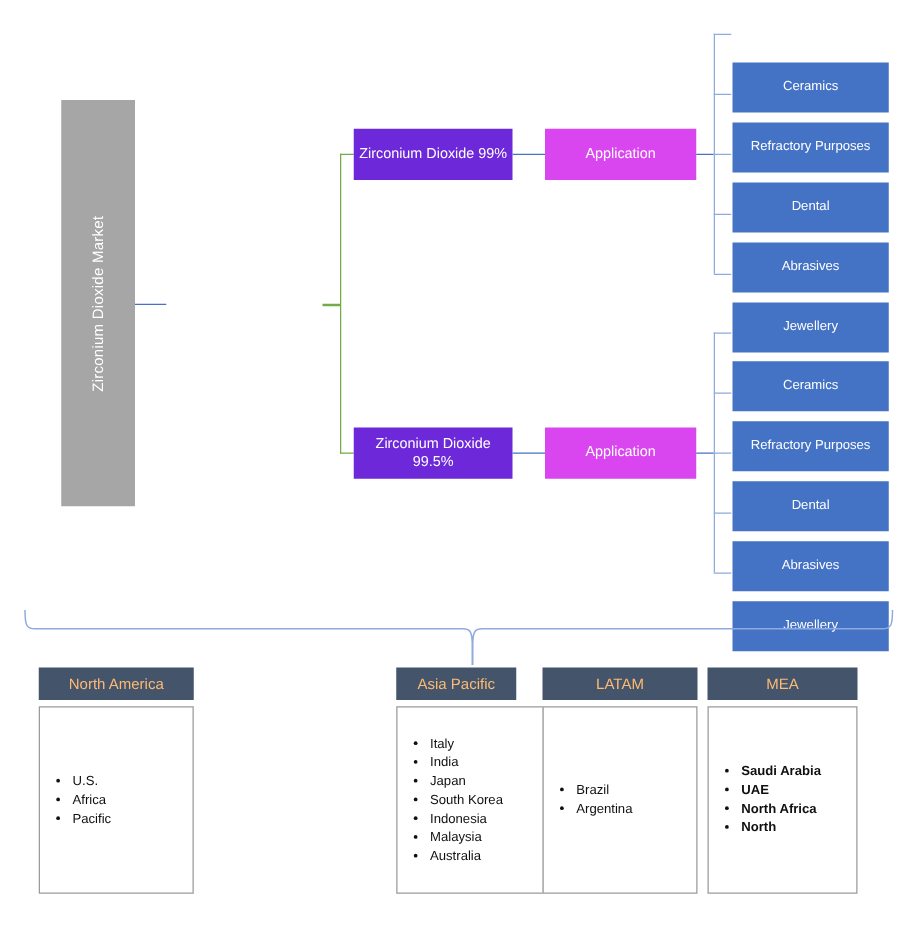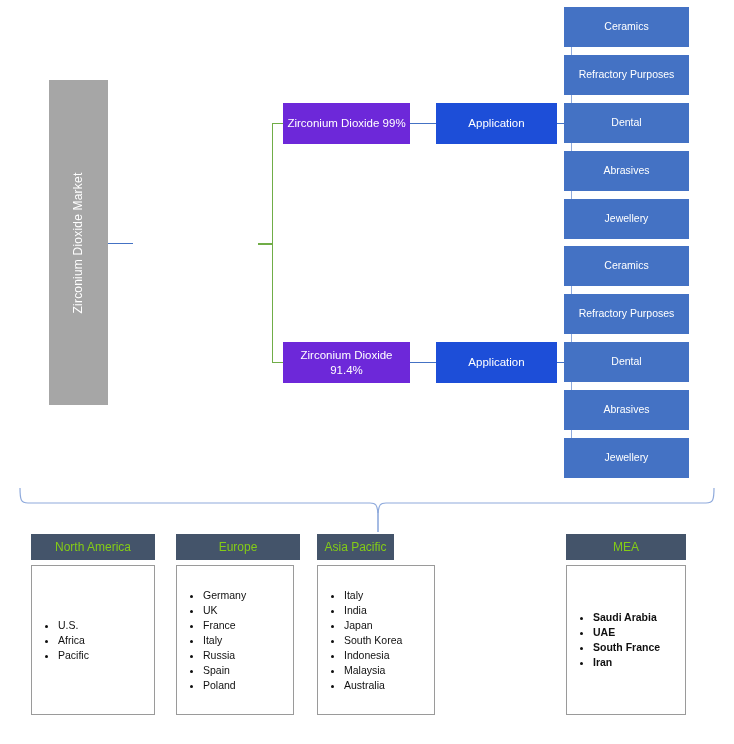--- a/index.html
+++ b/index.html
@@ -68,32 +68,33 @@
     height: 41px;
     background: #6d28d9;
     font-size: 11.5px;
   }
   .grade-1 { left: 283px; top: 103px; }
   .grade-2 { left: 283px; top: 342px; }
 
   .application {
     width: 121px;
     height: 41px;
-    background: #1d4ed8;
+    background: #d946ef;
     font-size: 11.5px;
   }
   .app-1 { left: 436px; top: 103px; }
   .app-2 { left: 436px; top: 342px; }
 
   .leaf {
-    left: 564px;
+    left: 586px;
     width: 125px;
     height: 40px;
     background: #4472c4;
     font-size: 10.5px;
+    margin-top: 43px;
   }
 
   
   .line {
     position: absolute;
     background: #4472c4;
   }
   .line.h { height: 1px; }
   .line.v { width: 1px; }
   .line.green { background: #70ad47; }
@@ -111,21 +112,21 @@
 
   
   .region {
     position: absolute;
     top: 534px;
     width: 124px;
   }
   .region-header {
     height: 26px;
     background: #44546a;
-    color: #84cc16;
+    color: #fdba74;
     font-size: 12px;
     display: flex;
     align-items: center;
     justify-content: center;
     text-align: center;
     box-sizing: border-box;
   }
   .region-body {
     margin-top: 5px;
     height: 150px;
@@ -148,21 +149,21 @@
   }
 
   .r-na    { left: 31px; }
   .r-eu    { left: 176px; }
   .r-apac  { left: 317px; }
   .r-latam { left: 434px; }
   .r-mea   { left: 566px; }
   .r-eu   .region-body,
   .r-apac .region-body { width: 118px; }
   .r-apac { width: 96px; }
-  .r-apac .region-header { width: 77px; }
+  .r-apac .region-header { width: 96px; }
   .r-latam { width: 124px; }
   .r-mea { width: 120px; border-radius: 25px; }
   .r-mea .region-body { width: 120px; font-weight: bold; }
   .r-latam .region-body { width: 124px; }
 </style>
 </head>
 <body>
 
 <div id="canvas">
 
@@ -194,21 +195,21 @@
   <div class="line h light" style="left:571px; top:219px; width:14px;"></div>
 
   <div class="node leaf" style="top:7px;"><span>Ceramics</span></div>
   <div class="node leaf" style="top:55px;"><span>Refractory Purposes</span></div>
   <div class="node leaf" style="top:103px;"><span>Dental</span></div>
   <div class="node leaf" style="top:151px;"><span>Abrasives</span></div>
   <div class="node leaf" style="top:199px;"><span>Jewellery</span></div>
 
   <div class="node grade grade-2">
     <span>Zirconium Dioxide
-91.4%</span>
+99.5%</span>
   </div>
   <div class="line h" style="left:410px; top:362px; width:26px;"></div>
   <div class="node application app-2">
     <span>Application</span>
   </div>
   <div class="line h" style="left:557px; top:362px; width:14px;"></div>
   <div class="line v light" style="left:571px; top:266px; height:192px;"></div>
   <div class="line h light" style="left:571px; top:266px; width:14px;"></div>
   <div class="line h light" style="left:571px; top:314px; width:14px;"></div>
   <div class="line h light" style="left:571px; top:362px; width:14px;"></div>
@@ -231,56 +232,51 @@
     <div class="region-header">North America</div>
     <div class="region-body">
       <ul>
         <li>U.S.</li>
         <li>Africa</li>
         <li>Pacific</li>
       </ul>
     </div>
   </div>
 
-  <div class="region r-eu">
-    <div class="region-header">Europe</div>
-    <div class="region-body">
-      <ul>
-        <li>Germany</li>
-        <li>UK</li>
-        <li>France</li>
-        <li>Italy</li>
-        <li>Russia</li>
-        <li>Spain</li>
-        <li>Poland</li>
-      </ul>
-    </div>
-  </div>
 
   <div class="region r-apac">
     <div class="region-header">Asia Pacific</div>
     <div class="region-body">
       <ul>
         <li>Italy</li>
         <li>India</li>
         <li>Japan</li>
         <li>South Korea</li>
         <li>Indonesia</li>
         <li>Malaysia</li>
         <li>Australia</li>
       </ul>
     </div>
   </div>
 
+  <div class="region r-latam">
+    <div class="region-header">LATAM</div>
+    <div class="region-body">
+      <ul>
+        <li>Brazil</li>
+        <li>Argentina</li>
+      </ul>
+    </div>
+  </div>
 
   <div class="region r-mea">
     <div class="region-header">MEA</div>
     <div class="region-body">
       <ul>
         <li>Saudi Arabia</li>
         <li>UAE</li>
-        <li>South France</li>
-        <li>Iran</li>
+        <li>North Africa</li>
+        <li>North</li>
       </ul>
     </div>
   </div>
 
 </div>
 
 </body></html>

